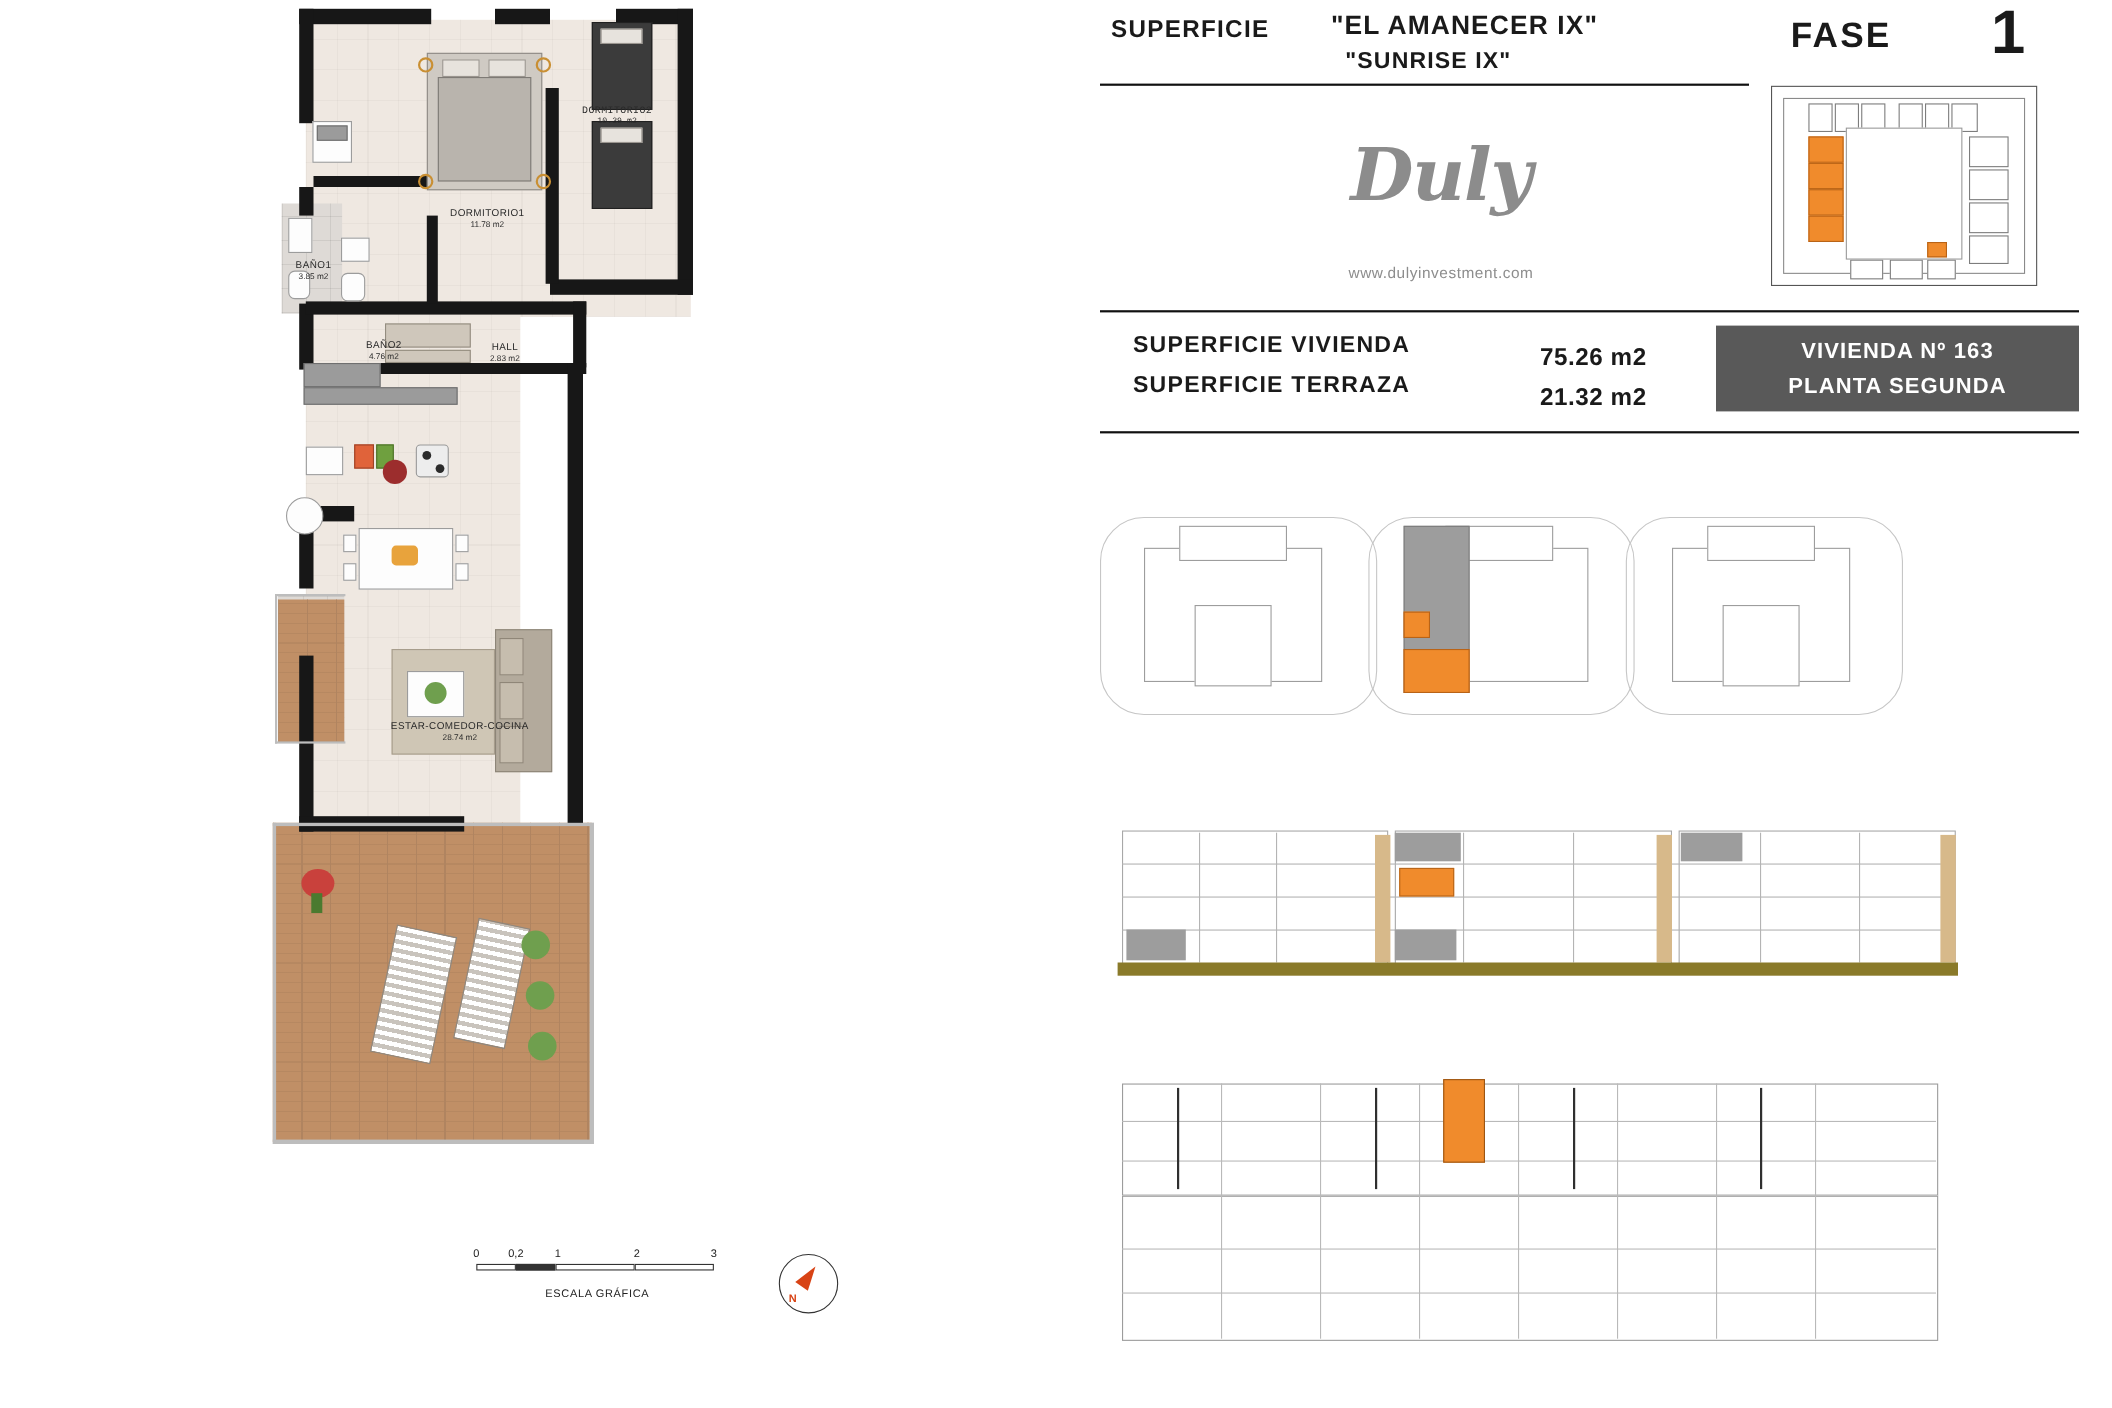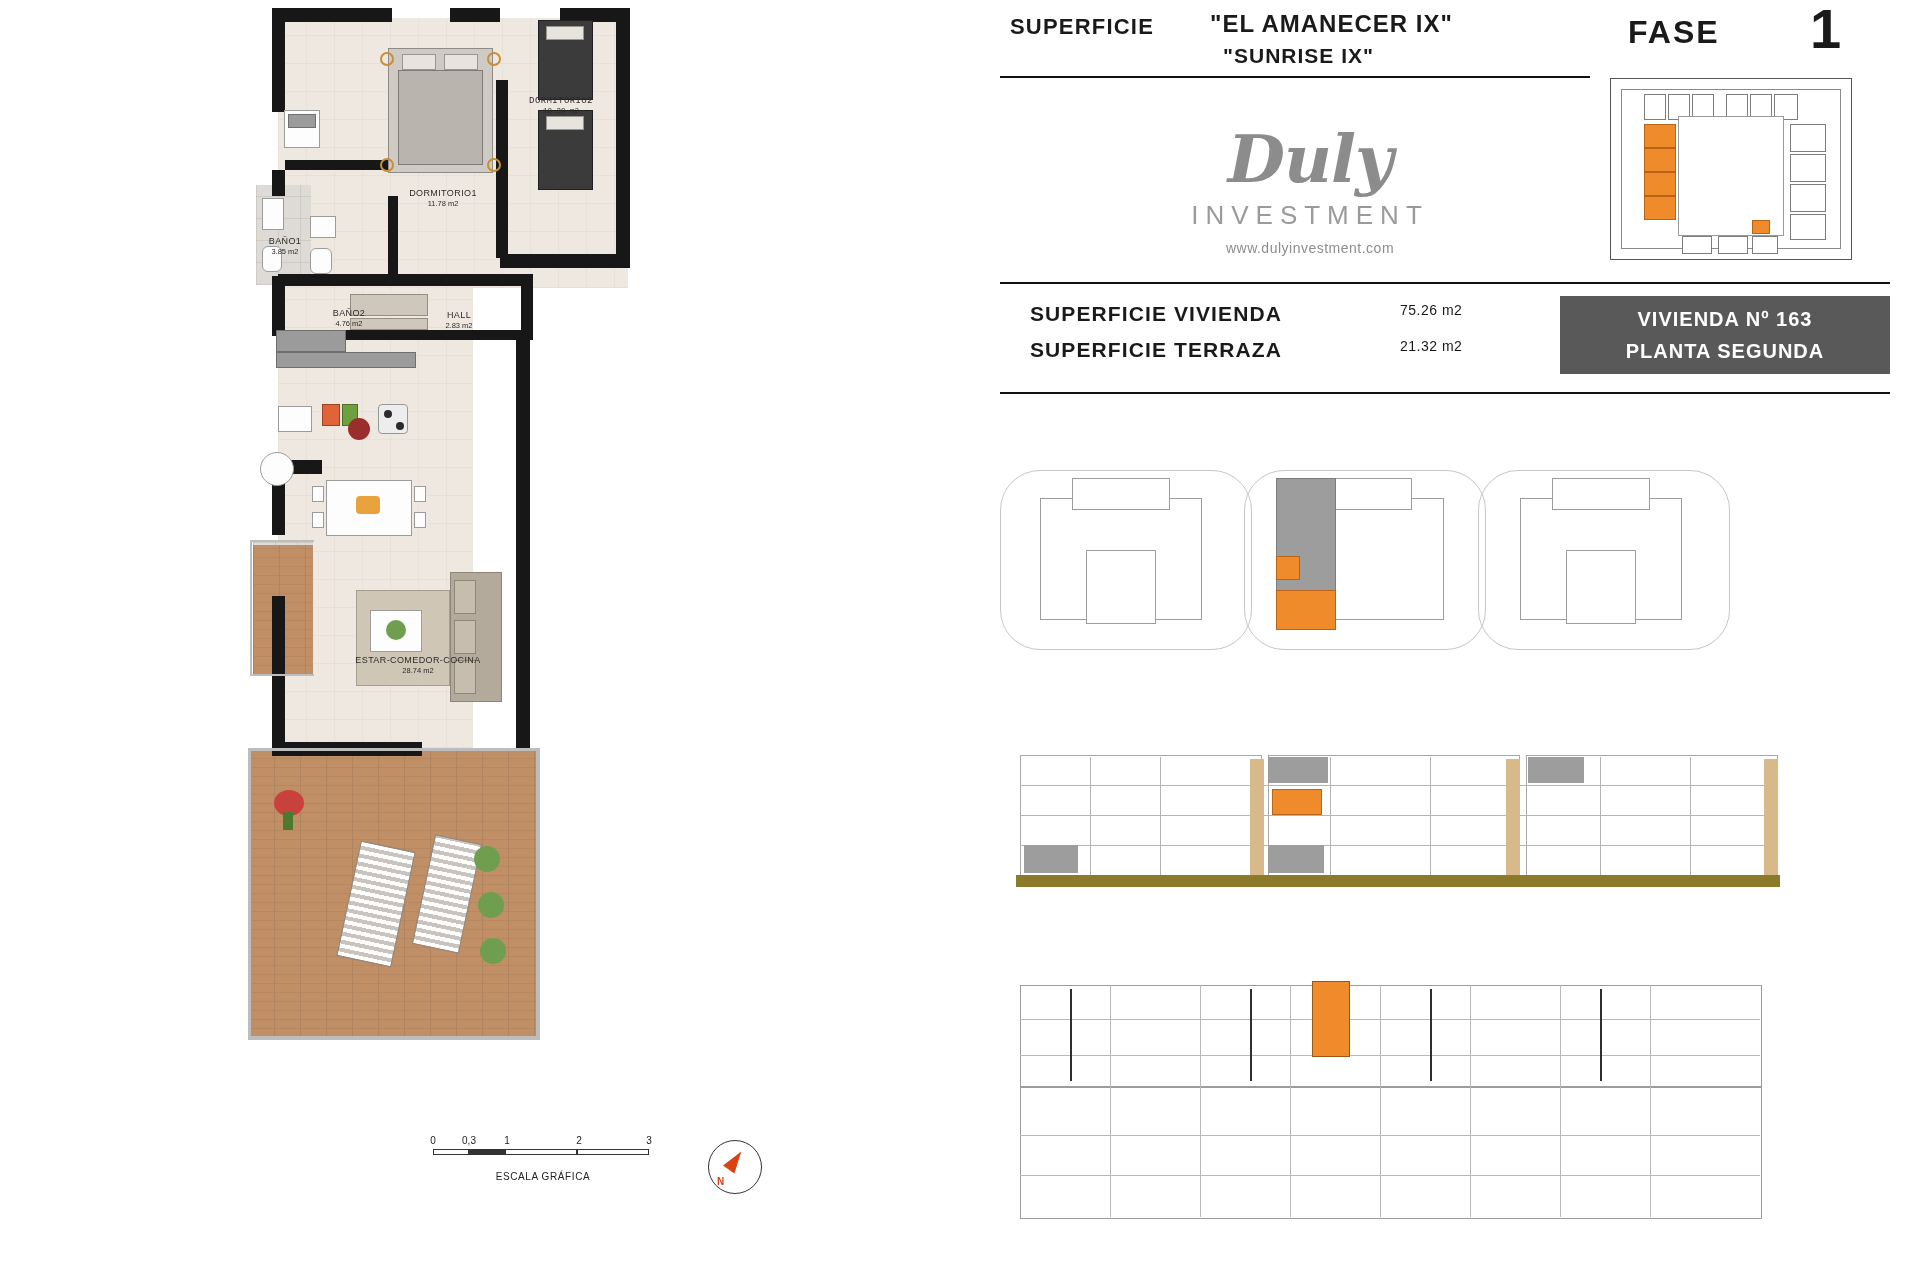--- a/index.html
+++ b/index.html
@@ -85,21 +85,21 @@
 
   .keyplan{position:absolute;left:630px;top:78px;width:240px;height:180px;border:1.5px solid #555;}
   .kp-inner{position:absolute;inset:10px;border:1.2px solid #8a8a8a;}
   .kp-court{position:absolute;left:56px;top:26px;width:104px;height:118px;background:#fff;border:1px solid #9a9a9a;}
   .kp-cell{position:absolute;background:#fff;border:1px solid #7d7d7d;}
   .kp-hi{position:absolute;background:#f08b2c;border:1px solid #b96316;}
 
   .surf-wrap{position:absolute;left:30px;top:300px;width:530px;}
   .surf-row{position:relative;height:36px;}
   .surf-lbl{position:absolute;left:20px;top:2px;font-size:21px;font-weight:bold;letter-spacing:1.1px;}
-  .surf-val{position:absolute;left:390px;top:2px;font-size:14px;font-weight:normal;letter-spacing:.5px;}
+  .surf-val{position:absolute;left:390px;top:12px;font-size:22px;font-weight:bold;letter-spacing:.5px;}
 
   .viv-box{position:absolute;left:580px;top:296px;width:330px;height:78px;background:#595959;color:#fff;}
   .viv-1{position:absolute;left:0;top:12px;width:100%;text-align:center;font-size:20px;font-weight:bold;letter-spacing:1px;}
   .viv-2{position:absolute;left:0;top:44px;width:100%;text-align:center;font-size:20px;font-weight:bold;letter-spacing:1px;}
 
   
   .sitediag{position:absolute;left:20px;top:450px;width:870px;height:250px;}
   .blk{position:absolute;border:1.2px solid #9d9d9d;background:#fff;}
   .blk-grey{position:absolute;background:#9d9d9d;border:1px solid #7c7c7c;}
   .blk-or{position:absolute;background:#f08b2c;border:1px solid #b96316;}
@@ -251,21 +251,21 @@
       </div>
     </div>
 
     <div class="scalebar">
       <div class="sb-row">
         <div class="sb-seg" style="left:0;width:36px;background:#fff;"></div>
         <div class="sb-seg" style="left:36px;width:36px;background:#333;"></div>
         <div class="sb-seg" style="left:72px;width:72px;background:#fff;"></div>
         <div class="sb-seg" style="left:144px;width:72px;background:#fff;"></div>
         <div class="sb-num" style="left:0px;">0</div>
-        <div class="sb-num" style="left:36px;">0,3</div>
+        <div class="sb-num" style="left:36px;">0,2</div>
         <div class="sb-num" style="left:74px;">1</div>
         <div class="sb-num" style="left:146px;">2</div>
         <div class="sb-num" style="left:216px;">3</div>
       </div>
       <div class="sb-cap">ESCALA GRÁFICA</div>
     </div>
 
     <div class="compass">
       <div class="needle"></div>
       <div class="nl">N</div>
@@ -276,21 +276,20 @@
 
     <div class="res-title">SUPERFICIE</div>
     <div class="dev-name1">"EL AMANECER IX"</div>
     <div class="dev-name2">"SUNRISE IX"</div>
     <div class="fase-word">FASE</div>
     <div class="fase-num">1</div>
 
     <div class="rule" style="left:20px;top:76px;width:590px;"></div>
 
     <div class="logo-duly">Duly</div>
-    <div class="logo-invest">INVESTMENT</div>
     <div class="logo-url">www.dulyinvestment.com</div>
 
     <div class="keyplan">
       <div class="kp-inner">
         <div class="kp-cell" style="left:22px;top:4px;width:20px;height:24px;"></div>
         <div class="kp-cell" style="left:46px;top:4px;width:20px;height:24px;"></div>
         <div class="kp-cell" style="left:70px;top:4px;width:20px;height:24px;"></div>
         <div class="kp-cell" style="left:104px;top:4px;width:20px;height:24px;"></div>
         <div class="kp-cell" style="left:128px;top:4px;width:20px;height:24px;"></div>
         <div class="kp-cell" style="left:152px;top:4px;width:22px;height:24px;"></div>

